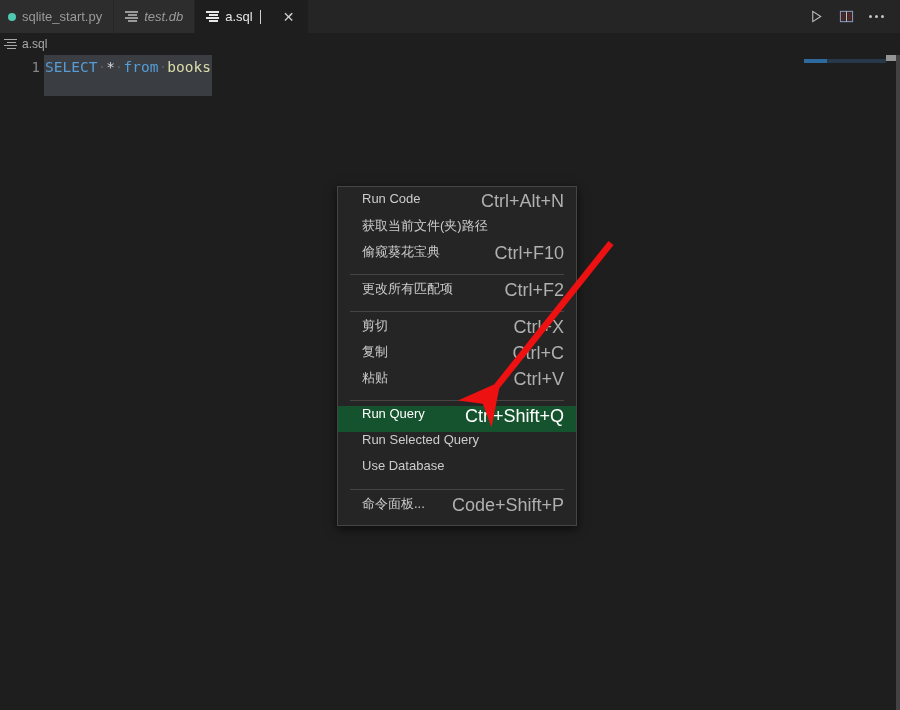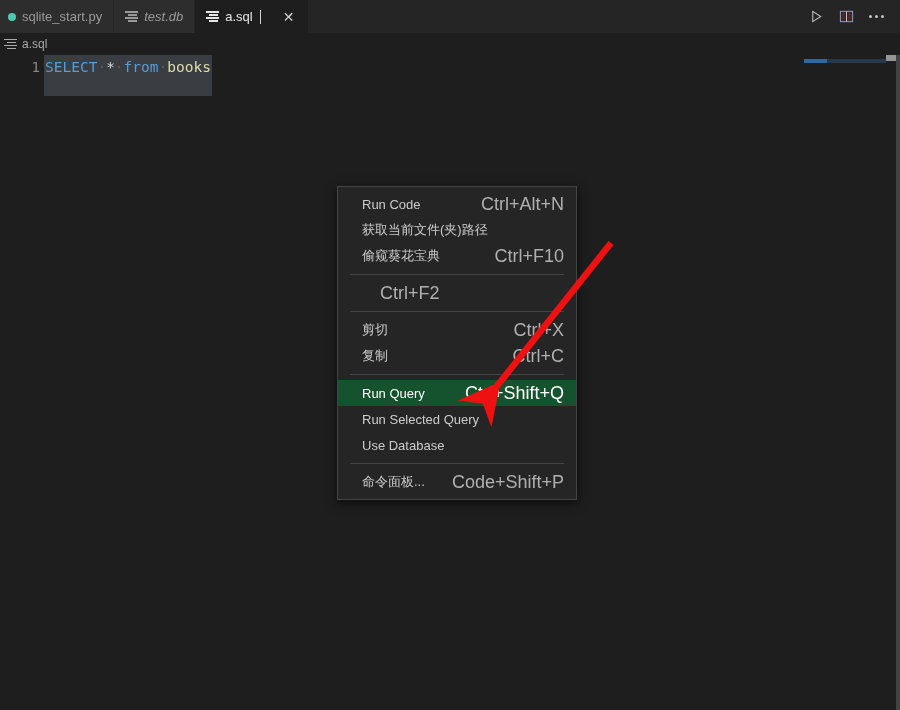--- a/index.html
+++ b/index.html
@@ -229,21 +229,20 @@
     background: #252526;
     border: 1px solid #454545;
     box-shadow: 0 3px 10px rgba(0,0,0,.65);
     padding: 4px 0;
     z-index: 40;
   }
 
   .mi {
     height: 26px;
     display: flex;
-    align-items: center;
     padding: 0 12px 0 24px;
     color: #cccccc;
     font-size: 13px;
     cursor: pointer;
     white-space: nowrap;
   }
   .mi .lab { flex: 1 1 auto; }
   .mi .key {
     color: #b0b0b0;
     font-size: 18px;
@@ -369,30 +368,35 @@
       </div>
       <div class="mi">
         <span class="lab">获取当前文件(夹)路径</span>
       </div>
       <div class="mi">
         <span class="lab">偷窥葵花宝典</span>
         <span class="key">Ctrl+F10</span>
       </div>
       <div class="sep"></div>
       <div class="mi">
+        <span class="lab">更改所有匹配项</span>
         <span class="key">Ctrl+F2</span>
       </div>
       <div class="sep"></div>
       <div class="mi">
         <span class="lab">剪切</span>
         <span class="key">Ctrl+X</span>
       </div>
       <div class="mi">
         <span class="lab">复制</span>
         <span class="key">Ctrl+C</span>
+      </div>
+      <div class="mi">
+        <span class="lab">粘贴</span>
+        <span class="key">Ctrl+V</span>
       </div>
       <div class="sep"></div>
       <div class="mi selected">
         <span class="lab">Run Query</span>
         <span class="key">Ctrl+Shift+Q</span>
       </div>
       <div class="mi">
         <span class="lab">Run Selected Query</span>
       </div>
       <div class="mi">

